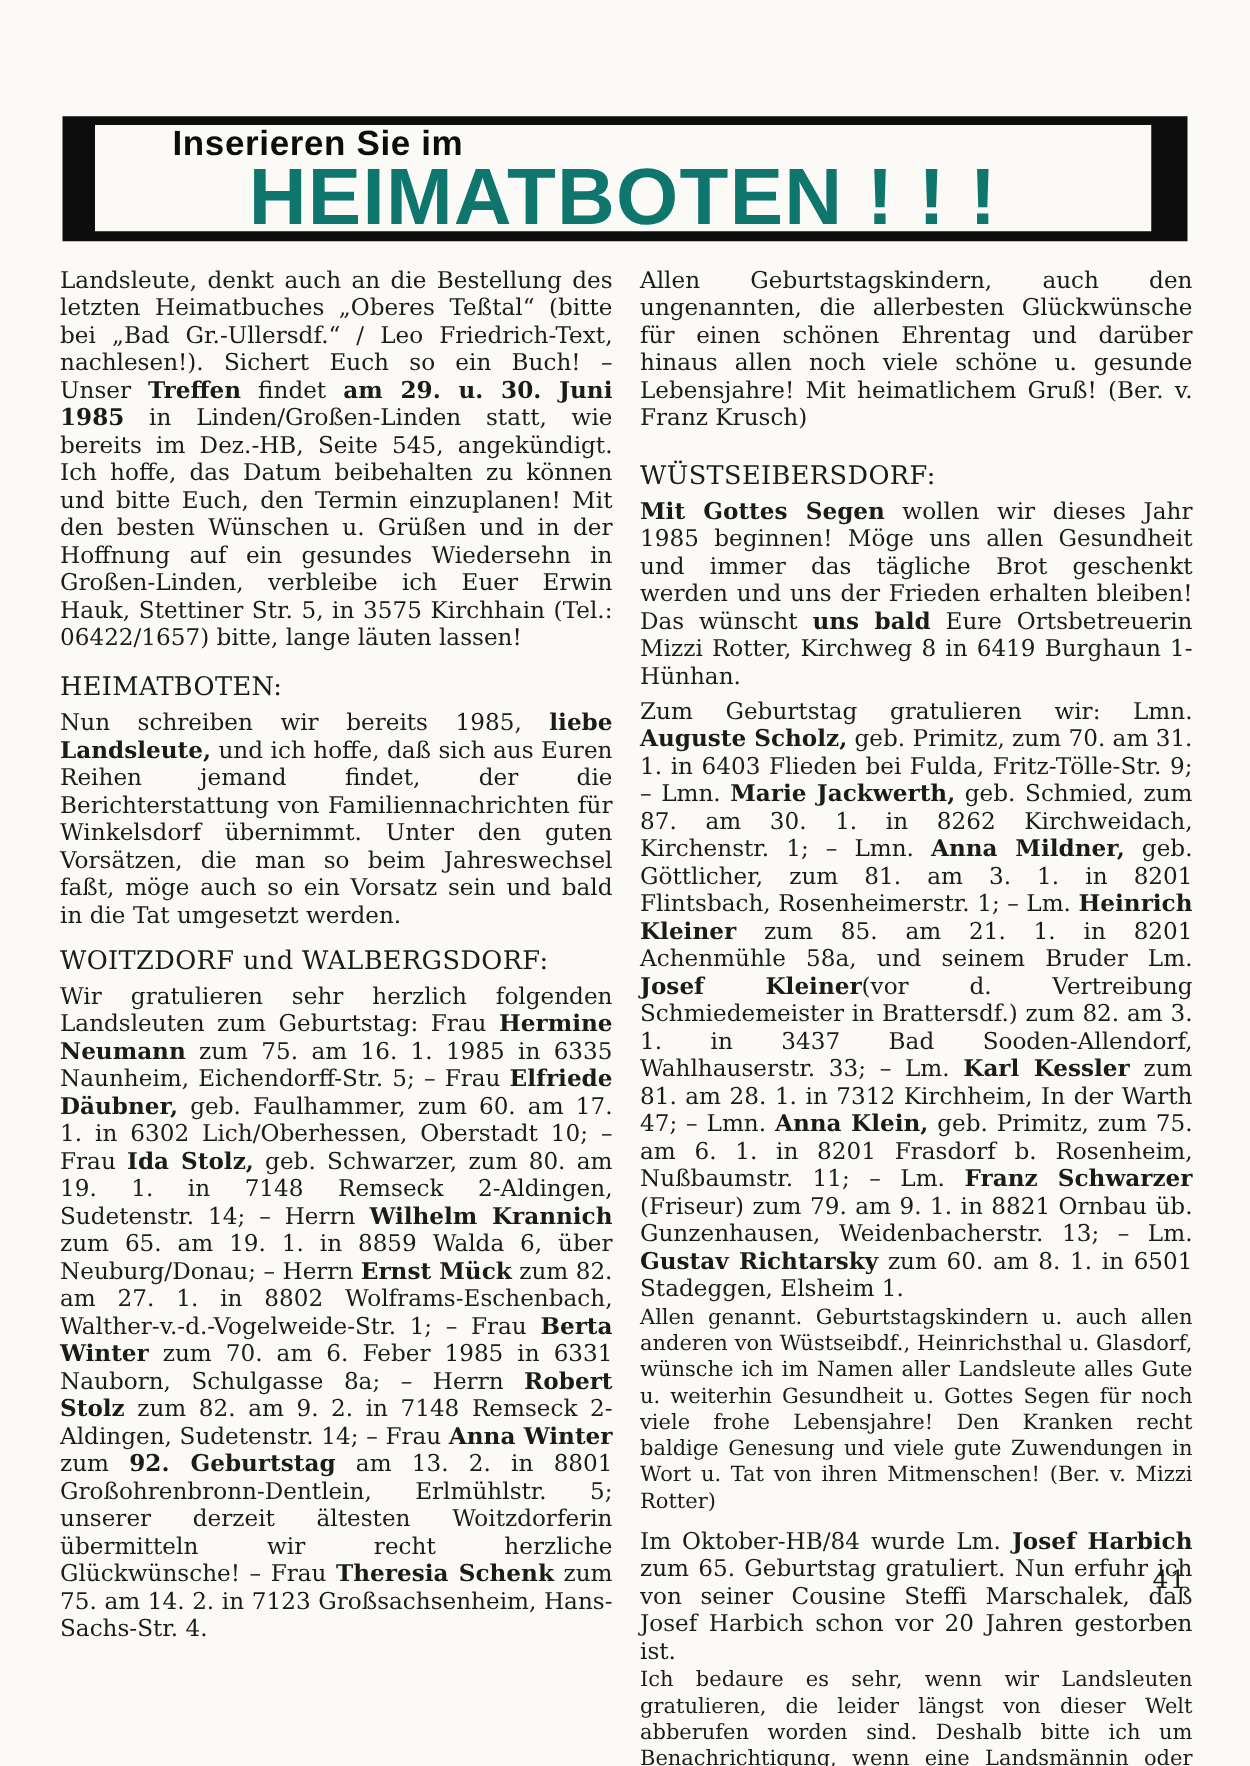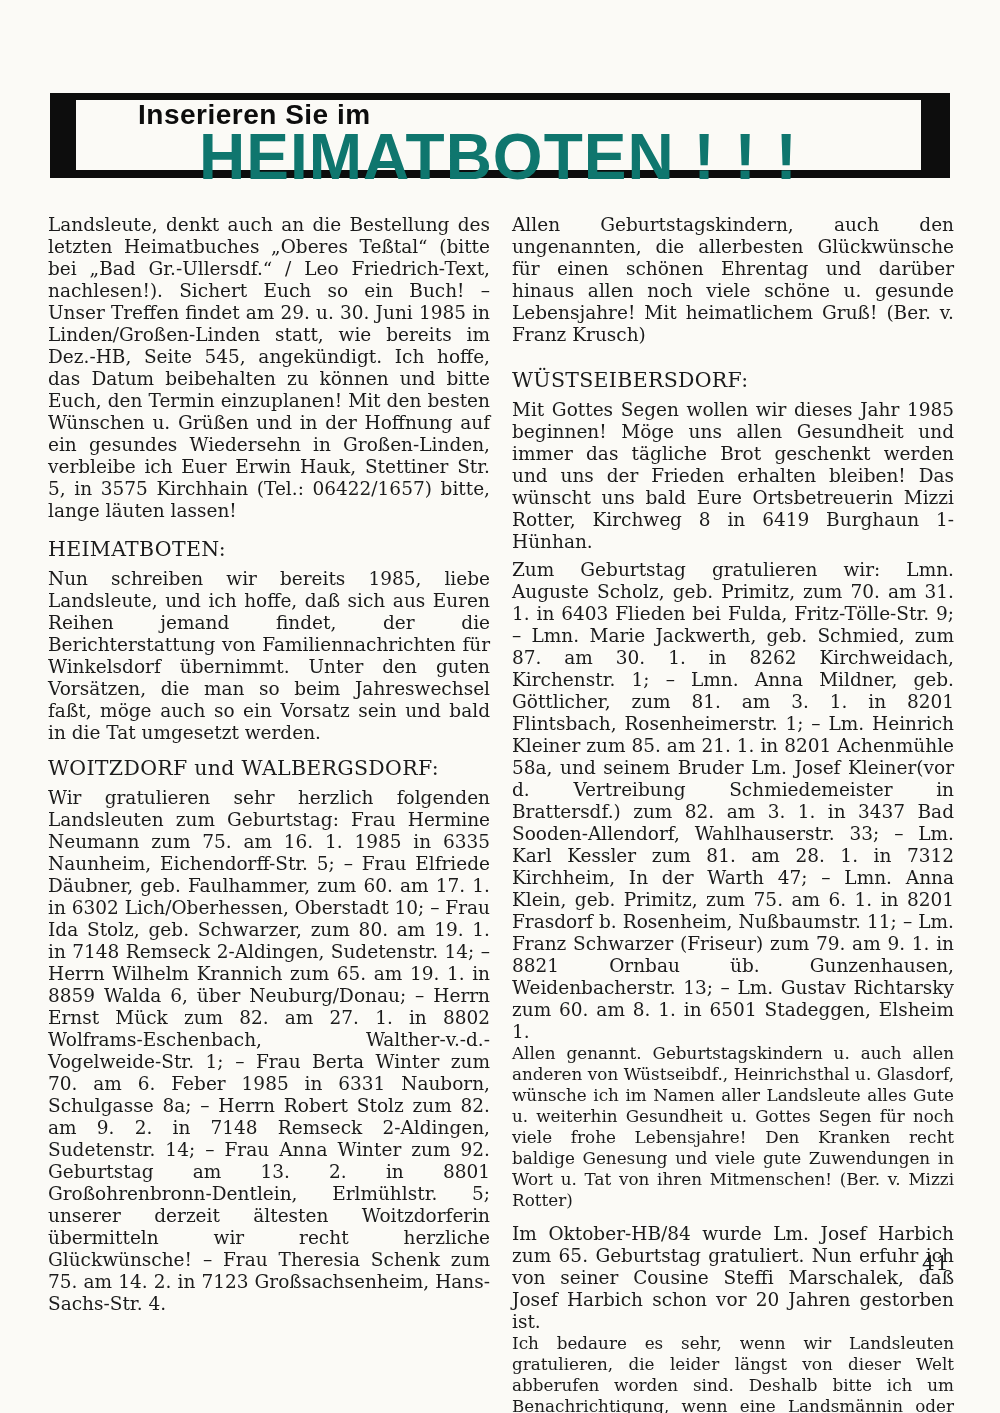--- a/index.html
+++ b/index.html
@@ -7,21 +7,21 @@
     position:relative;
     width:1000px; height:1413px;
     background:#fbfaf6;
     color:#1b1b1b;
     font-family:"DejaVu Serif","Liberation Serif",serif;
     overflow:hidden;
   }
   
   .banner {
     position:absolute; left:50px; top:93px;
-    width:900px; height:85px;
+    width:900px; height:100px;
     background:#0d0d0d;
   }
   .banner-inner {
     position:absolute; left:26px; top:7px; right:29px; bottom:8px;
     background:#fbfaf6;
   }
   .banner-line1 {
     position:absolute; left:62px; top:1px;
     font-family:"Liberation Sans",sans-serif;
     font-weight:bold; font-size:28px; line-height:1;
@@ -48,21 +48,21 @@
   .col p.small { font-size:16.8px; line-height:21px; }
   .col h2 {
     font-size:20.5px; line-height:24px;
     margin:15px 0 7px 0;
     font-weight:normal; letter-spacing:0.3px;
     text-align:left;
   }
   .gap-sm { margin-top:6px !important; }
   .gap-md { margin-top:12px !important; }
   .gap-lg { margin-top:22px !important; }
-  .col b { font-weight:normal; }
+  .col b { font-weight:bold; }
   
   .page-number {
     position:absolute; left:922px; top:1251px;
     font-size:20px; letter-spacing:1px;
   }
 </style>
 </head>
 <body>
 
 <div class="page">

